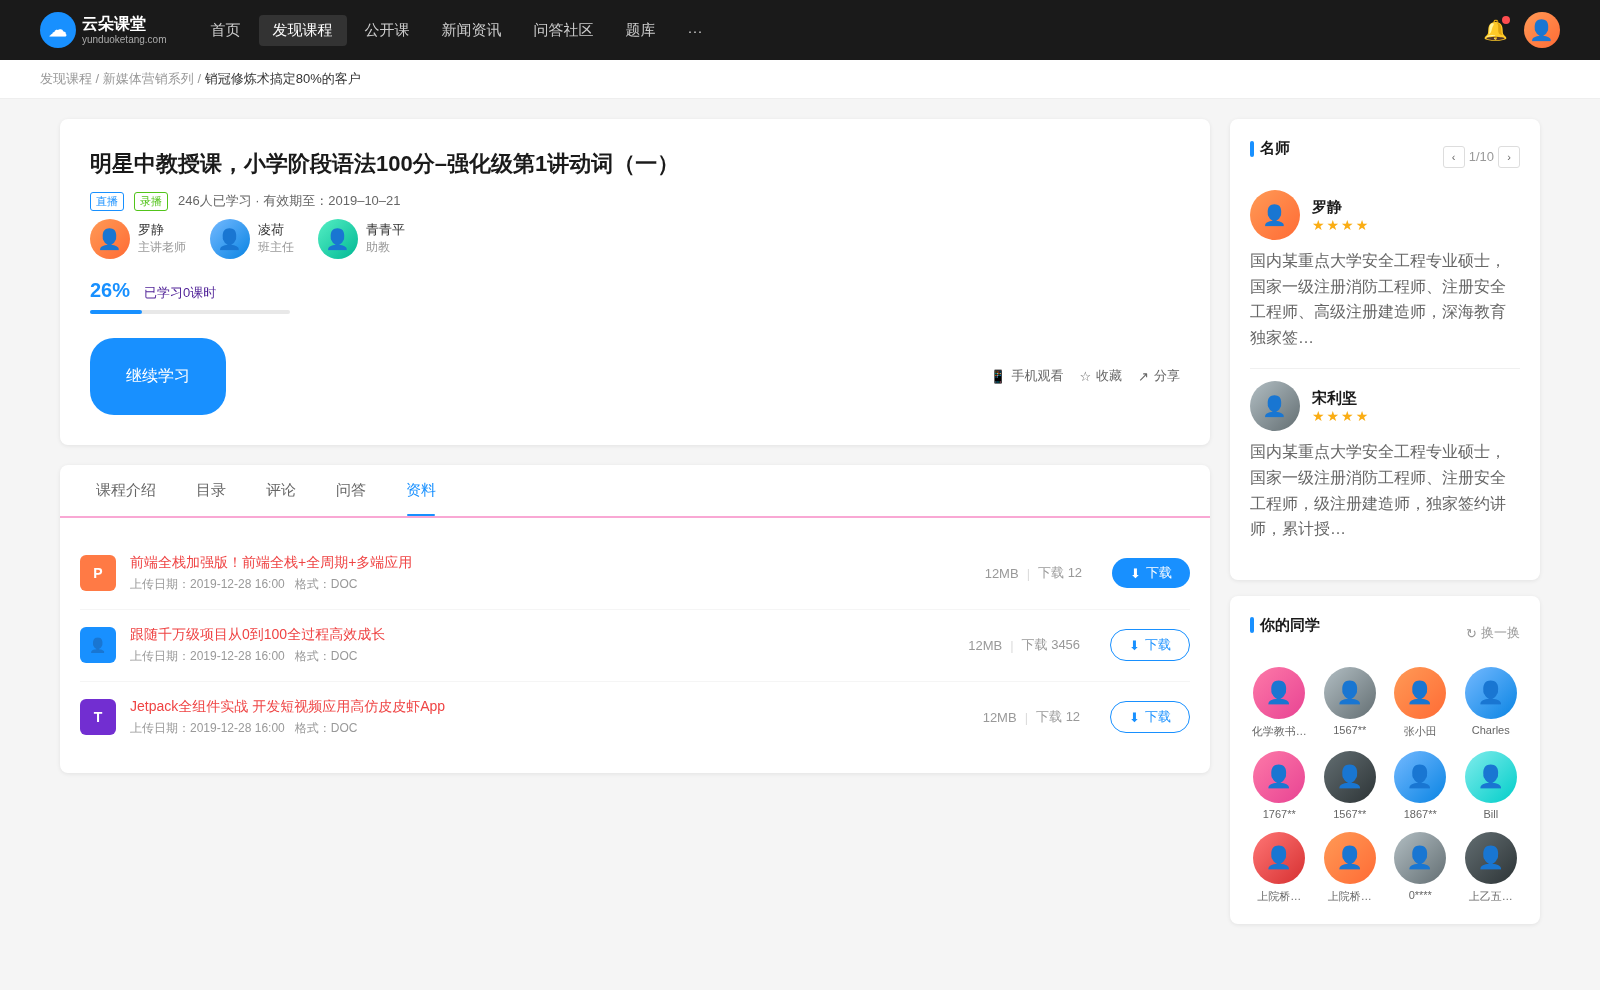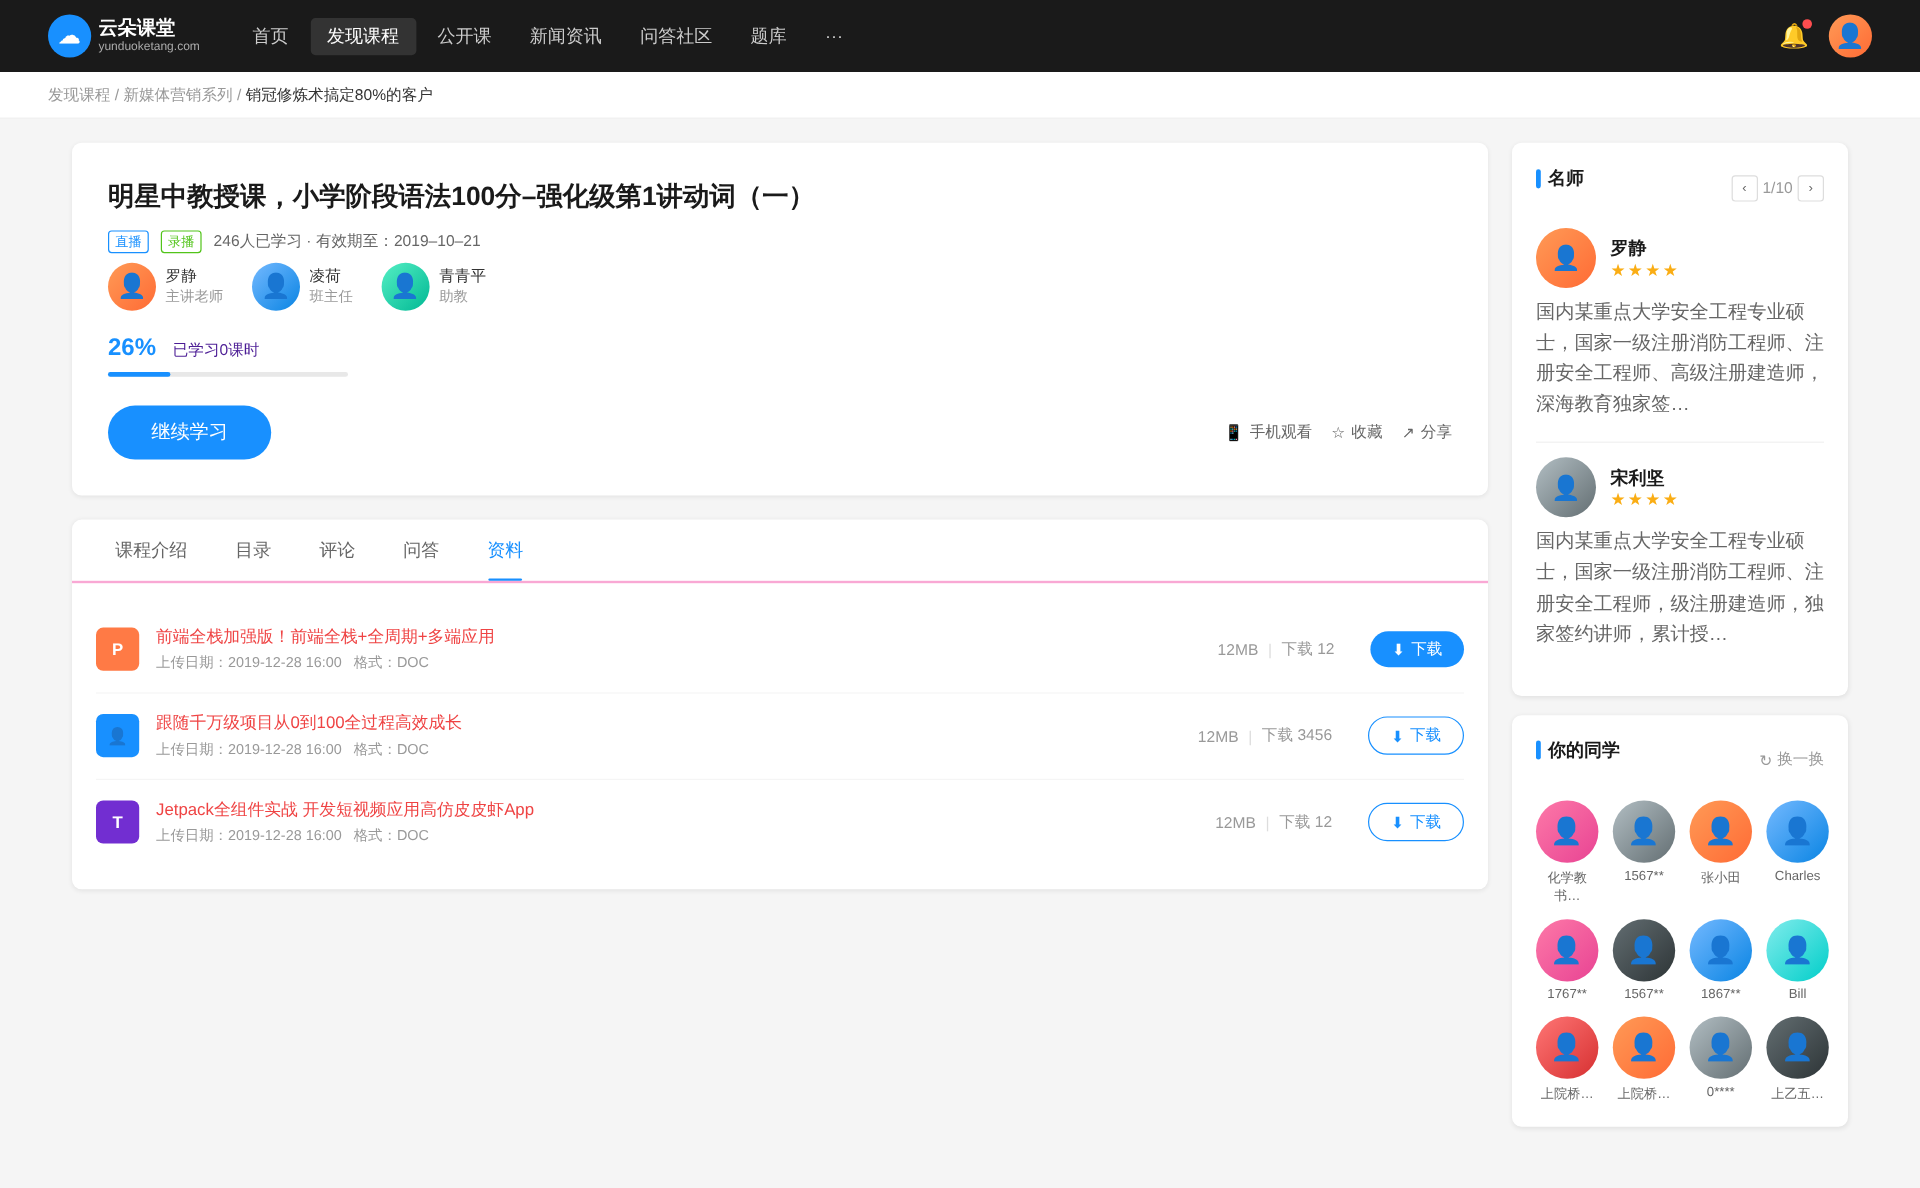--- a/index.html
+++ b/index.html
@@ -20,42 +20,42 @@
     .avatar-nav { width: 36px; height: 36px; border-radius: 50%; background: #888; overflow: hidden; cursor: pointer; }
 
     
     .breadcrumb { background: white; padding: 10px 40px; font-size: 13px; color: #999; border-bottom: 1px solid #eee; }
     .breadcrumb a { color: #999; text-decoration: none; }
     .breadcrumb span { color: #333; }
 
     
     .main-layout { display: flex; gap: 20px; padding: 20px 40px; max-width: 1560px; margin: 0 auto; }
     .content-area { flex: 1; min-width: 0; }
-    .sidebar-area { width: 280px; flex-shrink: 0; }
+    .sidebar-area { width: 310px; flex-shrink: 0; }
 
     
     .course-card { background: white; border-radius: 8px; padding: 30px; margin-bottom: 20px; box-shadow: 0 1px 4px rgba(0,0,0,0.08); }
     .course-title { font-size: 22px; font-weight: 600; color: #1a1a1a; margin-bottom: 12px; line-height: 1.4; }
     .course-meta { display: flex; align-items: center; gap: 10px; margin-bottom: 8px; color: #666; font-size: 13px; }
     .badge { border: 1px solid; border-radius: 3px; padding: 1px 5px; font-size: 11px; }
     .badge-live { border-color: #1890ff; color: #1890ff; }
     .badge-record { border-color: #52c41a; color: #52c41a; }
     .teachers { display: flex; gap: 24px; margin-bottom: 20px; }
     .teacher-item { display: flex; align-items: center; gap: 8px; }
     .teacher-avatar { width: 40px; height: 40px; border-radius: 50%; background: #ddd; overflow: hidden; }
     .teacher-info { display: flex; flex-direction: column; }
     .teacher-name { font-size: 13px; color: #333; font-weight: 500; }
     .teacher-role { font-size: 12px; color: #999; }
     .progress-section { margin-bottom: 24px; }
     .progress-pct { font-size: 20px; font-weight: 600; color: #1890ff; display: inline-block; margin-right: 10px; }
     .progress-label { font-size: 13px; color: #4c1d95; }
     .progress-bar-bg { height: 4px; background: #e8e8e8; border-radius: 2px; margin-top: 8px; width: 200px; }
     .progress-bar-fill { height: 100%; background: #1890ff; border-radius: 2px; }
     .course-actions { display: flex; align-items: center; gap: 16px; }
-    .btn-continue { background: #1890ff; color: white; border: none; border-radius: 24px; padding: 12px 36px; font-size: 16px; cursor: pointer; font-weight: 500; }
+    .btn-continue { background: #1890ff; color: white; border: none; border-radius: 24px; padding: 28px 36px; font-size: 16px; cursor: pointer; font-weight: 500; }
     .action-btns { margin-left: auto; display: flex; gap: 16px; }
     .action-btn { display: flex; align-items: center; gap: 5px; color: #666; cursor: pointer; font-size: 13px; background: none; border: none; }
 
     
     .tabs-card { background: white; border-radius: 8px; box-shadow: 0 1px 4px rgba(0,0,0,0.08); }
     .tabs-header { display: flex; padding: 0 20px; border-bottom: 2px solid #f9a8d4; }
     .tab-item { padding: 16px 16px; cursor: pointer; font-size: 15px; color: #666; position: relative; margin-right: 8px; }
     .tab-item.active { color: #1890ff; font-weight: 500; }
     .tab-item.active::after { content: ''; position: absolute; bottom: 0; left: 50%; transform: translateX(-50%); width: 28px; height: 2px; background: #1890ff; border-radius: 1px; }
     .tab-content { padding: 20px; }

